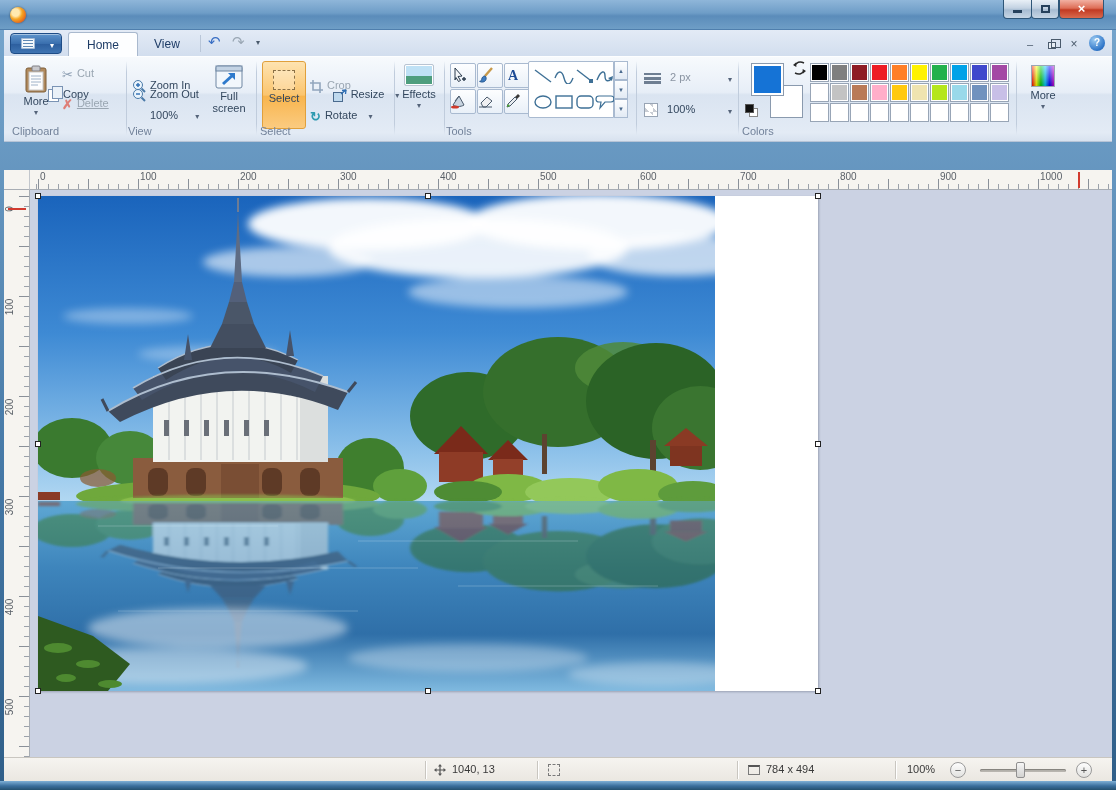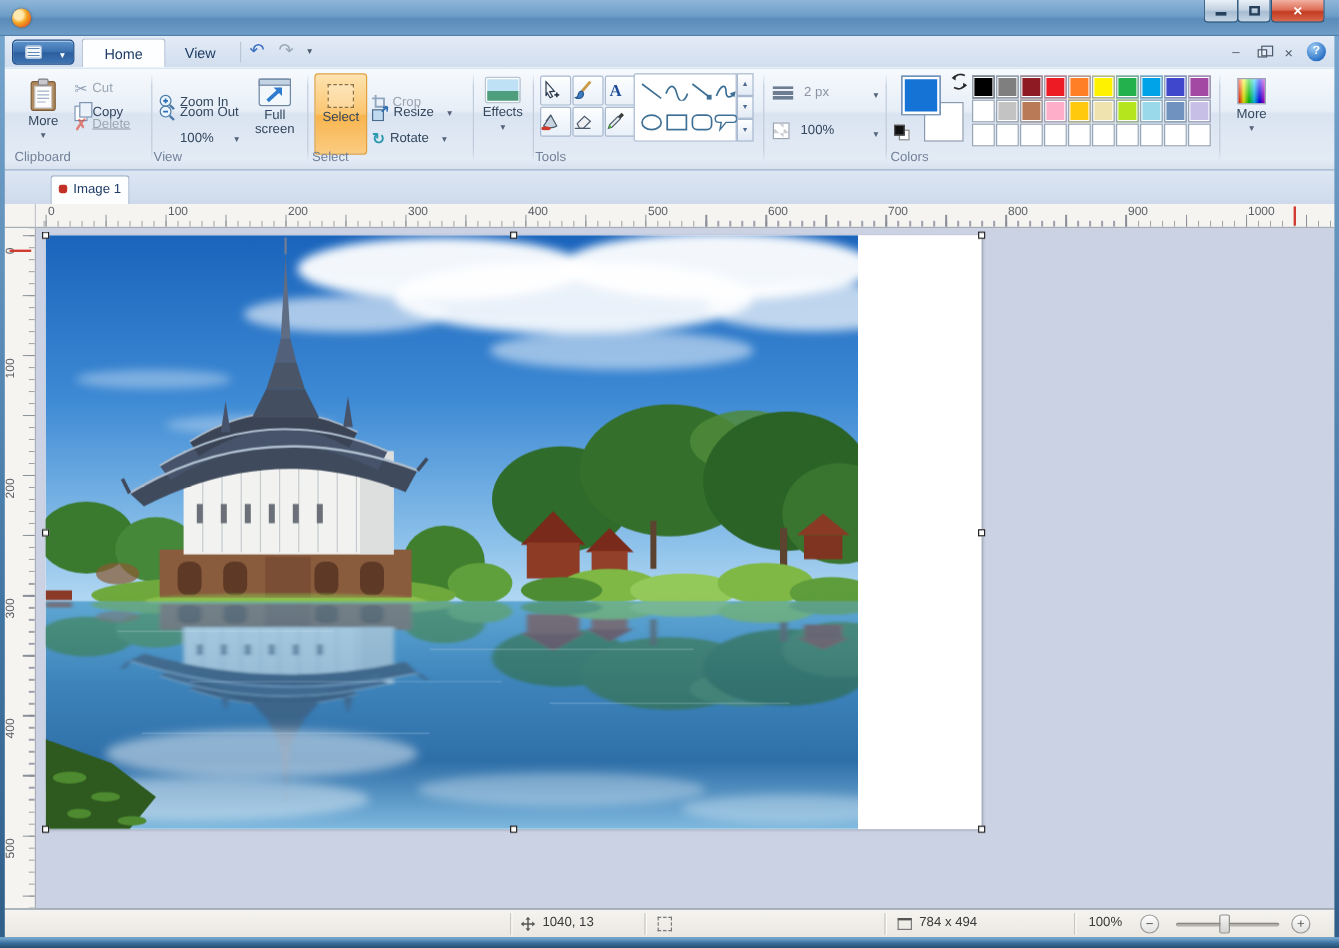--- a/index.html
+++ b/index.html
@@ -67,40 +67,40 @@
   .bigbtn .lbl { display:block; margin-top:2px; color:#33475E; }
   .smallbtn { position:absolute; height:21px; line-height:21px; white-space:nowrap; color:#33475E; }
   .smallbtn .ic { display:inline-block; vertical-align:middle; margin-right:4px; }
   .disabled { color:#9AA6B2 !important; }
   .caret { font-size:8px; color:#55647A; }
   .caret-row { display:block; margin-top:1px; }
 
   
   #paste-btn { left:10px; width:44px; }
   #cut-btn   { left:58px; top:6px;  width:62px; }
-  #copy-btn  { left:58px; top:27px; width:62px; }
+  #copy-btn  { left:44px; top:27px; width:62px; }
   #del-btn   { left:58px; top:36px; width:62px;text-decoration:underline; }
   .scissors { color:#8FA0B4; font-size:13px; }
   .copy-ic { width:11px; height:13px; border:1px solid #7A93B4; background:#fff; position:relative; }
   .copy-ic::before { content:""; position:absolute; left:3px; top:-4px; width:9px; height:11px; border:1px solid #7A93B4; background:#EAF1F8; }
   .del-x { color:#E04838; font-weight:bold; font-size:13px; opacity:.65; }
 
   
   #zoomin-btn  { left:128px; top:18px;  width:70px; }
   #zoomout-btn { left:128px; top:27px; width:70px; }
   #zoomlvl-btn { left:128px; top:48px; width:70px; }
   #fullscreen-btn { left:202px; width:46px; }
   #fullscreen-btn .lbl { line-height:12px; margin-top:1px; }
 
   
   #select-btn { left:258px; width:44px; background:linear-gradient(#FEE3B0,#FBC56F 50%,#F8B54E 52%,#FBCB80);
     border:1px solid #E0A03C; }
   #select-ic { width:22px; height:20px; border:1px dashed #8A7046; margin:8px auto 0; background:rgba(255,255,255,.25); }
   #crop-btn   { left:306px; top:18px;  width:80px; }
-  #resize-btn { left:306px; top:27px; width:80px; }
+  #resize-btn { left:322px; top:27px; width:80px;text-align:center; }
   #rotate-btn { left:306px; top:48px; width:80px; }
   .rotate-ic { color:#2E9AB0; font-size:13px; font-weight:bold; }
 
   
   #effects-btn { left:392px; width:46px; }
   .fx-ic { width:30px; height:22px; border:1px solid #B9C4D2; border-radius:2px; margin:3px auto 0;
     background:linear-gradient(#BFE1F5 0 55%, #4E9E7E 55% 100%); box-shadow:inset 0 0 0 1px #fff; }
 
   
   .toolbtn { position:absolute; width:26px; height:25px; border:1px solid #A9BAD0; border-radius:2px;
@@ -443,25 +443,20 @@
       </div>
     <div class="gsep" style="left:1012px;"></div>
     <div class="bigbtn" id="more-btn">
       <div class="rainbow-ic"></div>
       <span class="lbl">More</span>
       <span class="caret caret-row">▾</span>
     </div>
     <div class="glabel" style="left:738px;width:272px;">Colors</div>
   </div>
 
-  <div id="doctabrow">
-    <div id="doc-tab">
-      <span class="dot"></span><span>Image 1</span>
-    </div>
-  </div>
 
   <div id="ruler-corner"></div>
   <div id="hruler">
     <div class="minor"></div>
     <div class="major"></div>
     <span class="hlab" style="left:10px">0</span>
     <span class="hlab" style="left:110px">100</span>
     <span class="hlab" style="left:210px">200</span>
     <span class="hlab" style="left:310px">300</span>
     <span class="hlab" style="left:410px">400</span>

